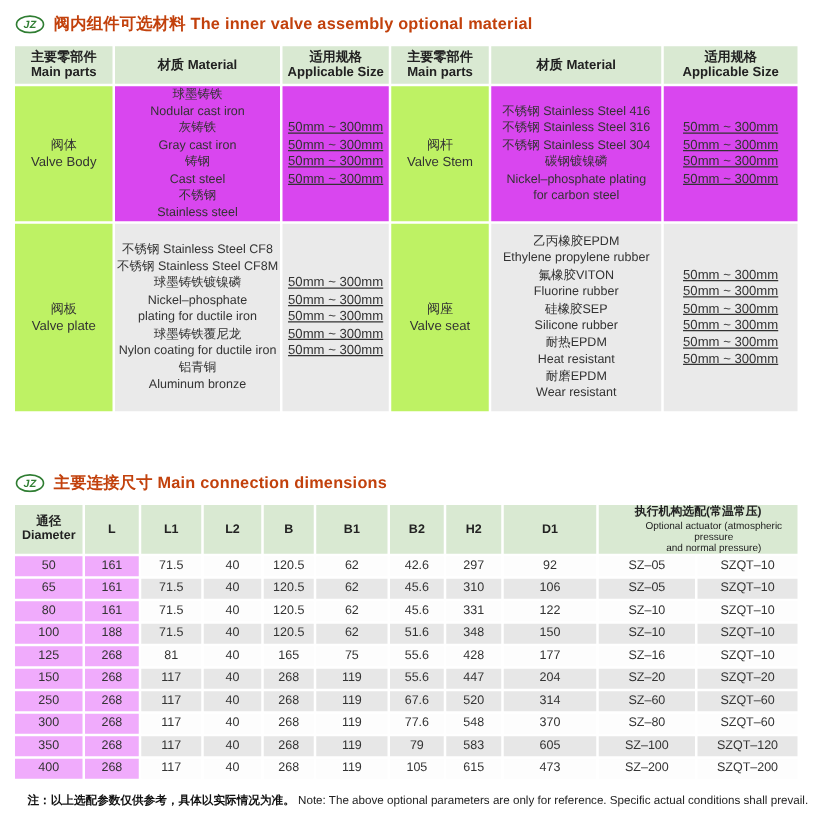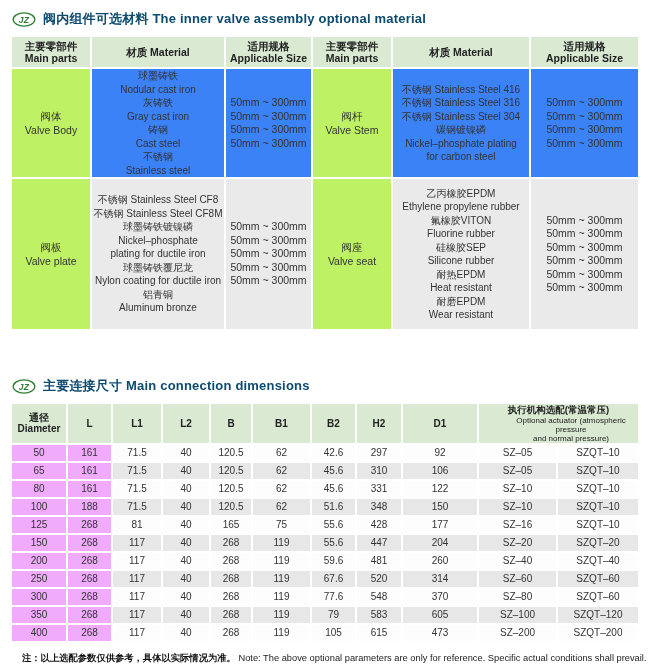--- a/index.html
+++ b/index.html
@@ -5,41 +5,41 @@
   html,body { margin:0; padding:0; background:#ffffff; }
   body {
     width:650px; height:672px;
     font-family:"Liberation Sans", sans-serif;
     color:#333; overflow:hidden;
   }
   .page { box-sizing:border-box; padding:10px; }
 
   .section-title {
     display:flex; align-items:center; gap:7px;
-    font-weight:bold; font-size:13px; color:#0c4a6e;
+    font-weight:bold; font-size:13px; color:#c2410c;
     margin:0 0 7px 2px; letter-spacing:.2px;
   }
   .logo { flex:0 0 auto; display:block; }
 
   table { border-collapse:separate; border-spacing:2px; table-layout:fixed; width:630px; }
   th, td { padding:0; text-align:center; vertical-align:middle; overflow:hidden; }
   .pre { white-space:pre-line; }
 
   
   .t1 th {
     background:#d9e9d2; height:30px;
     font-size:10.5px; font-weight:bold; color:#222; line-height:12px;
   }
   .t1 td { font-size:10px; line-height:13.5px; color:#333; }
   .t1 .row-a td { height:108px; }
   .t1 .row-b td { height:150px; }
   .cell-part { background:#bef264; font-size:10.5px !important; line-height:14px !important; }
-  .row-a .cell-plain { background:#3b82f6; }
+  .row-a .cell-plain { background:#d946ef; }
   .row-b .cell-plain { background:#eaeaea; }
-  .cell-size { font-size:10.5px !important; }
+  .cell-size { font-size:10.5px !important;text-decoration:underline; }
 
   
   .t2 th {
     background:#d9e9d2; height:33px;
     font-size:10px; font-weight:bold; color:#222; line-height:11.5px;
   }
   .t2 th .act-zh { display:block; font-size:9.5px; font-weight:bold; }
   .t2 th .act-en { display:block; font-size:8px; font-weight:normal; white-space:pre-line; line-height:9px;padding-left:25px; }
   .t2 td { height:16px; font-size:10px; color:#333; }
   .c-green { background:#f0abfc; }
@@ -272,33 +272,20 @@
           <td class="c-gray">40</td>
           <td class="c-gray">268</td>
           <td class="c-gray">119</td>
           <td class="c-gray">55.6</td>
           <td class="c-gray">447</td>
           <td class="c-gray">204</td>
           <td class="c-gray">SZ–20</td>
           <td class="c-gray">SZQT–20</td>
         </tr>
         <tr>
-          <td class="c-green">200</td>
-          <td class="c-green">268</td>
-          <td class="c-white">117</td>
-          <td class="c-white">40</td>
-          <td class="c-white">268</td>
-          <td class="c-white">119</td>
-          <td class="c-white">59.6</td>
-          <td class="c-white">481</td>
-          <td class="c-white">260</td>
-          <td class="c-white">SZ–40</td>
-          <td class="c-white">SZQT–40</td>
-        </tr>
-        <tr>
           <td class="c-green">250</td>
           <td class="c-green">268</td>
           <td class="c-gray">117</td>
           <td class="c-gray">40</td>
           <td class="c-gray">268</td>
           <td class="c-gray">119</td>
           <td class="c-gray">67.6</td>
           <td class="c-gray">520</td>
           <td class="c-gray">314</td>
           <td class="c-gray">SZ–60</td>

